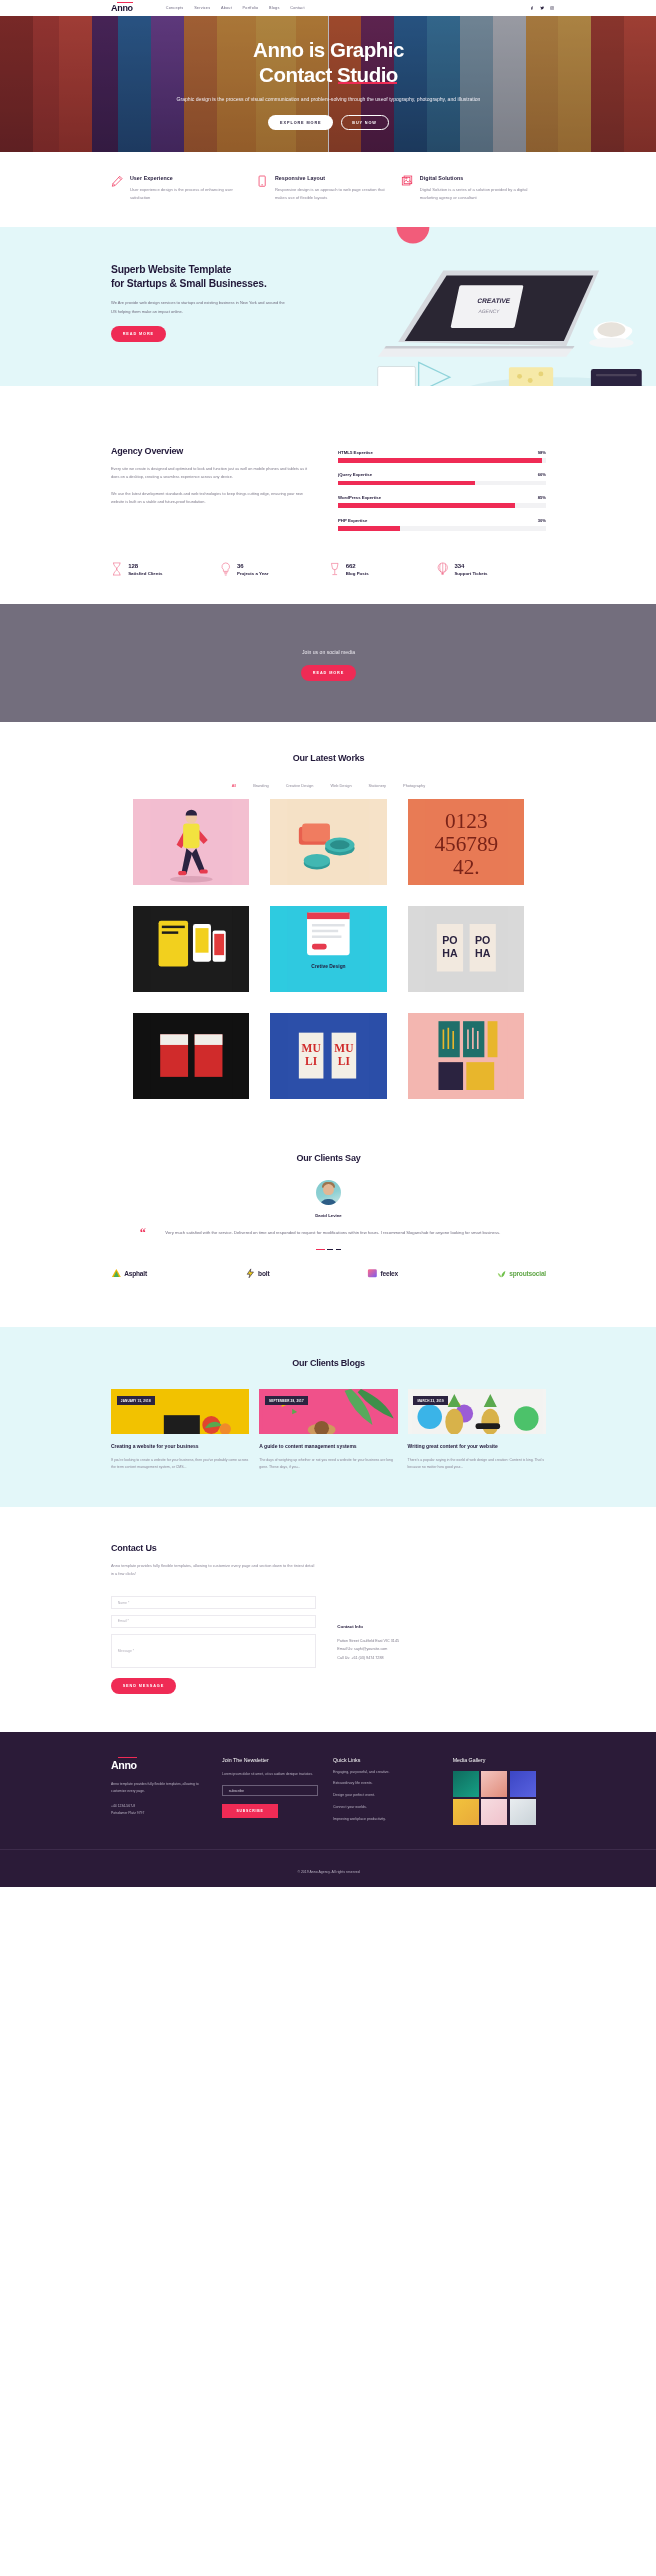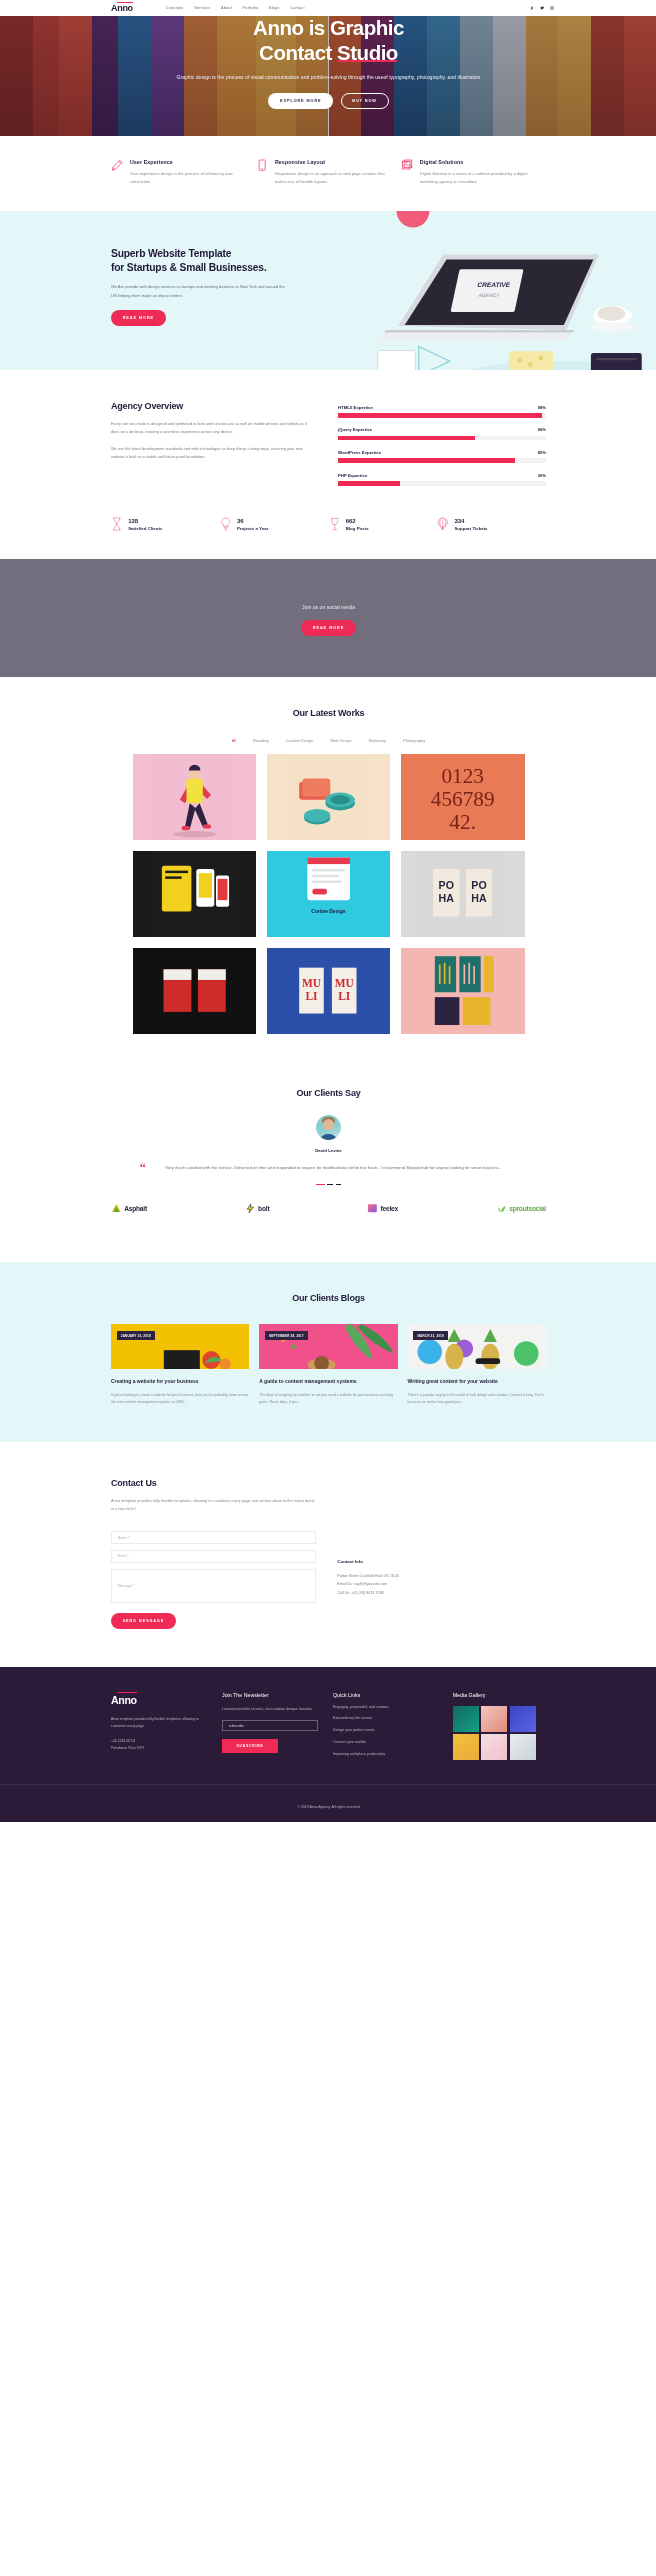--- a/index.html
+++ b/index.html
@@ -27,22 +27,22 @@
   }
   .nav { display: flex; gap: 10.7px; margin-left: 33px; }
   .nav a {
     font-size: 3.8px; color: #6d6880; text-decoration: none; letter-spacing: 0.2px;
   }
   .socials { margin-left: auto; margin-right: 103px; display: flex; gap: 5.7px; align-items: center; }
   .socials span { font-size: 4.1px; color: #2b2340; line-height: 1; }
 
   
   .hero {
-    height: 120px; position: relative; overflow: hidden;
-    display: flex; flex-direction: column; align-items: center; justify-content: flex-start;
+    height: 136px; position: relative; overflow: hidden;
+    display: flex; flex-direction: column; align-items: center; justify-content: center;
   }
   .hero-bg { position: absolute; inset: 0; }
   .hero-bg .stripe { position: absolute; top: 0; bottom: 0; }
   .hero-overlay { position: absolute; inset: 0; background: rgba(25,18,40,0.30); }
   .hero-inner { position: relative; z-index: 3; text-align: center; }
   .hero h1 {
     color: #fff; font-size: 20.5px; line-height: 1.18; font-weight: bold;
     letter-spacing: -0.5px;
   }
   .hl { position: relative; display: inline-block; }
@@ -76,21 +76,21 @@
 
   
   .promo { background: #e3f7f9; padding: 36px 0 44px; position: relative; overflow: hidden; }
   .promo-inner { width: 435px; margin: 0 auto; position: relative; z-index: 3;}
   .promo h2 { font-size: 10.3px; line-height: 1.35; font-weight: bold; color: #22193a; letter-spacing: -0.2px; }
   .promo p { font-size: 4px; line-height: 2.1; color: #6e6a7d; margin-top: 8.2px; width: 176px; font-weight: 300;}
   .promo .btn { margin-top: 9.9px; }
   .laptop-art { position:absolute; right: -8.2px; top: -4.1px; width: 345px; height: 205px; z-index: 2; }
 
   
-  .agency { padding: 31px 0 0; background: #fff; }
+  .agency { padding: 31px 0 0; background: #fff; margin-top: 29px; }
   .agency-row { display: flex; gap: 23px; }
   .agency-left { width: 204px; }
   .agency-left h2 { font-size: 9px; font-weight: bold; color: #22193a; letter-spacing: -0.2px; }
   .agency-left p { font-size: 3.9px; line-height: 2.05; color: #7d7989; margin-top: 9px; font-weight: 300;}
   .agency-right { flex: 1; padding-top: 4.1px; }
   .skill { margin-bottom: 9.9px; }
   .skill-head { display: flex; justify-content: space-between; align-items: baseline; margin-bottom: 3.3px; }
   .skill-head .nm { font-size: 4.3px; font-weight: bold; color: #22193a; }
   .skill-head .pc { font-size: 4.1px; font-weight: bold; color: #22193a; }
   .skill-track { height: 4.5px; background: #f2f2f4; width: 100%; }
@@ -110,21 +110,21 @@
   .cta p { color: #eceaf0; font-size: 5.1px; margin-top: 7.4px; font-weight: 300; }
   .cta .btn { margin-top: 9.9px; }
 
   
   .works { padding: 31px 0 33px; background: #fff; text-align: center; }
   .sec-title { font-size: 9px; font-weight: bold; color: #22193a; letter-spacing: -0.2px; }
   .filters { display: flex; justify-content: center; gap: 17px; margin-top: 19.7px; }
   .filters .fil { font-size: 3.9px; color: #8d8999; cursor: pointer; font-weight: 300;}
   .filters .fil.active { color: #ef2b55; }
   .grid {
-    display: grid; grid-template-columns: repeat(3, 1fr); gap: 11px;
+    display: grid; grid-template-columns: repeat(3, 1fr); gap: 21px;
     width: 392px; margin: 11.5px auto 0;
   }
   .tile { height: 86px; position: relative; overflow: hidden; }
   .tile-label {
     position:absolute; inset:0; display:flex; align-items:center; justify-content:center;
     font-size: 4.9px; font-weight: bold; color: #22193a;
   }
 
   
   .clients { padding: 21.3px 0 23px; text-align: center; background: #fff; }

